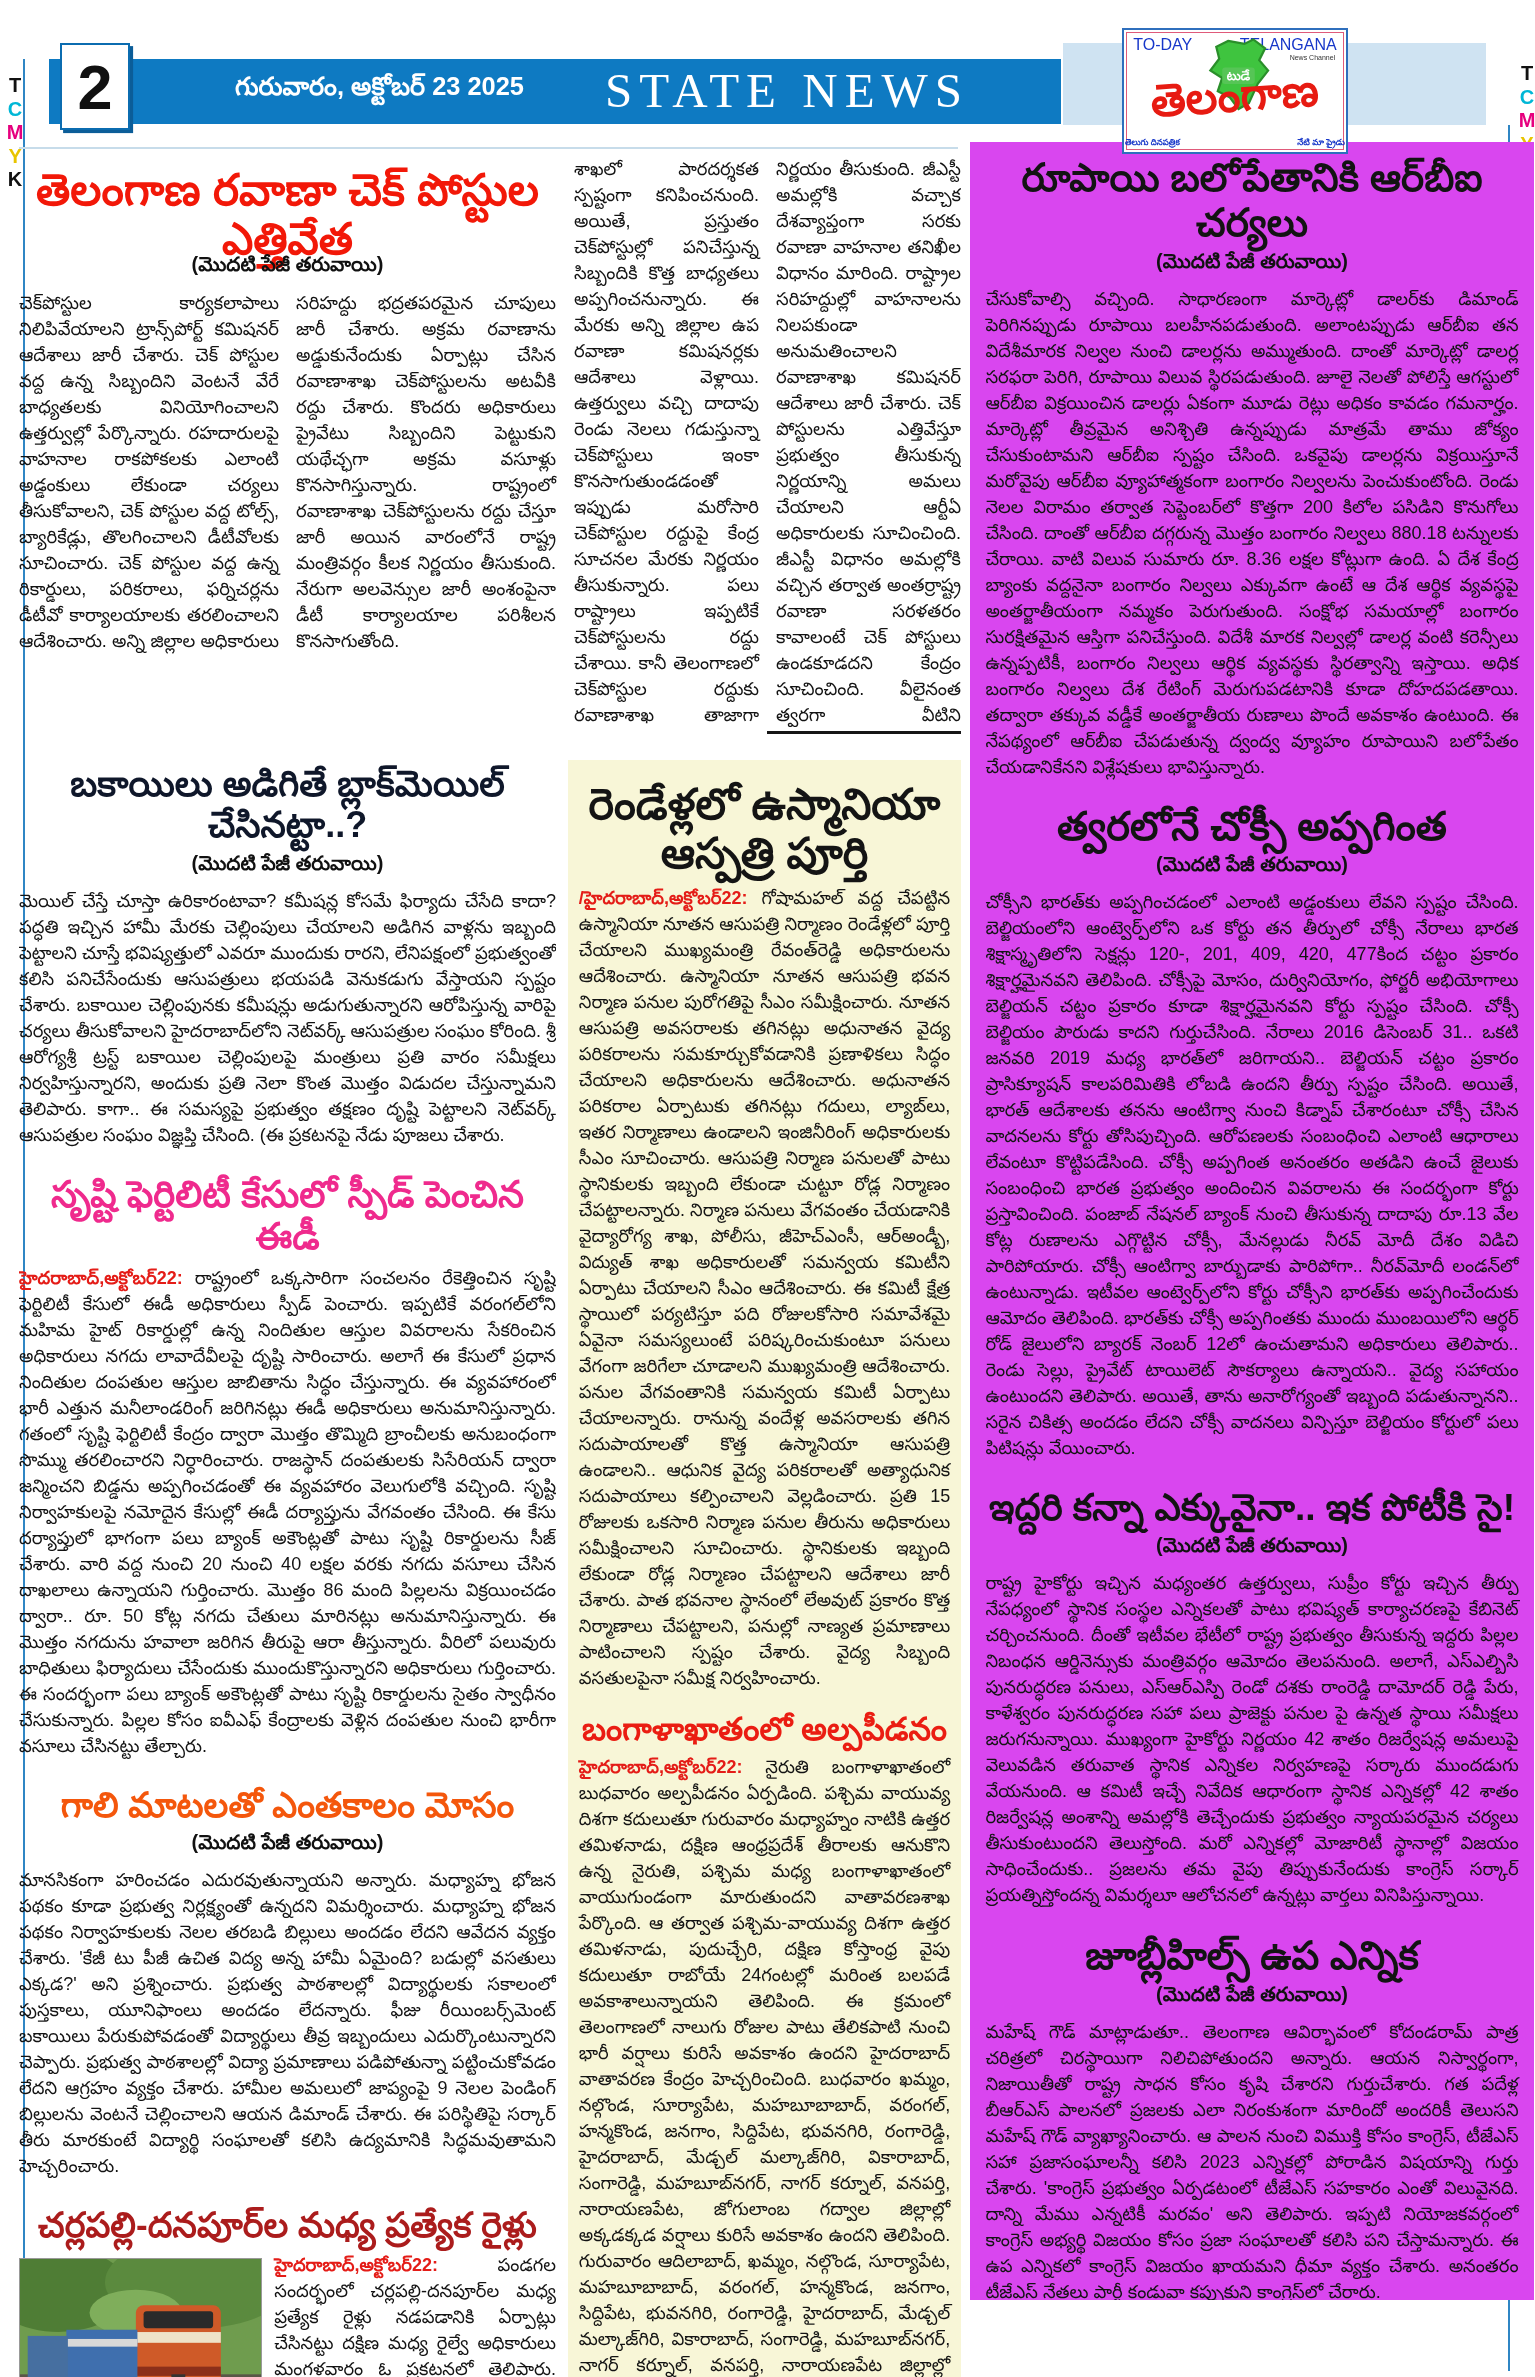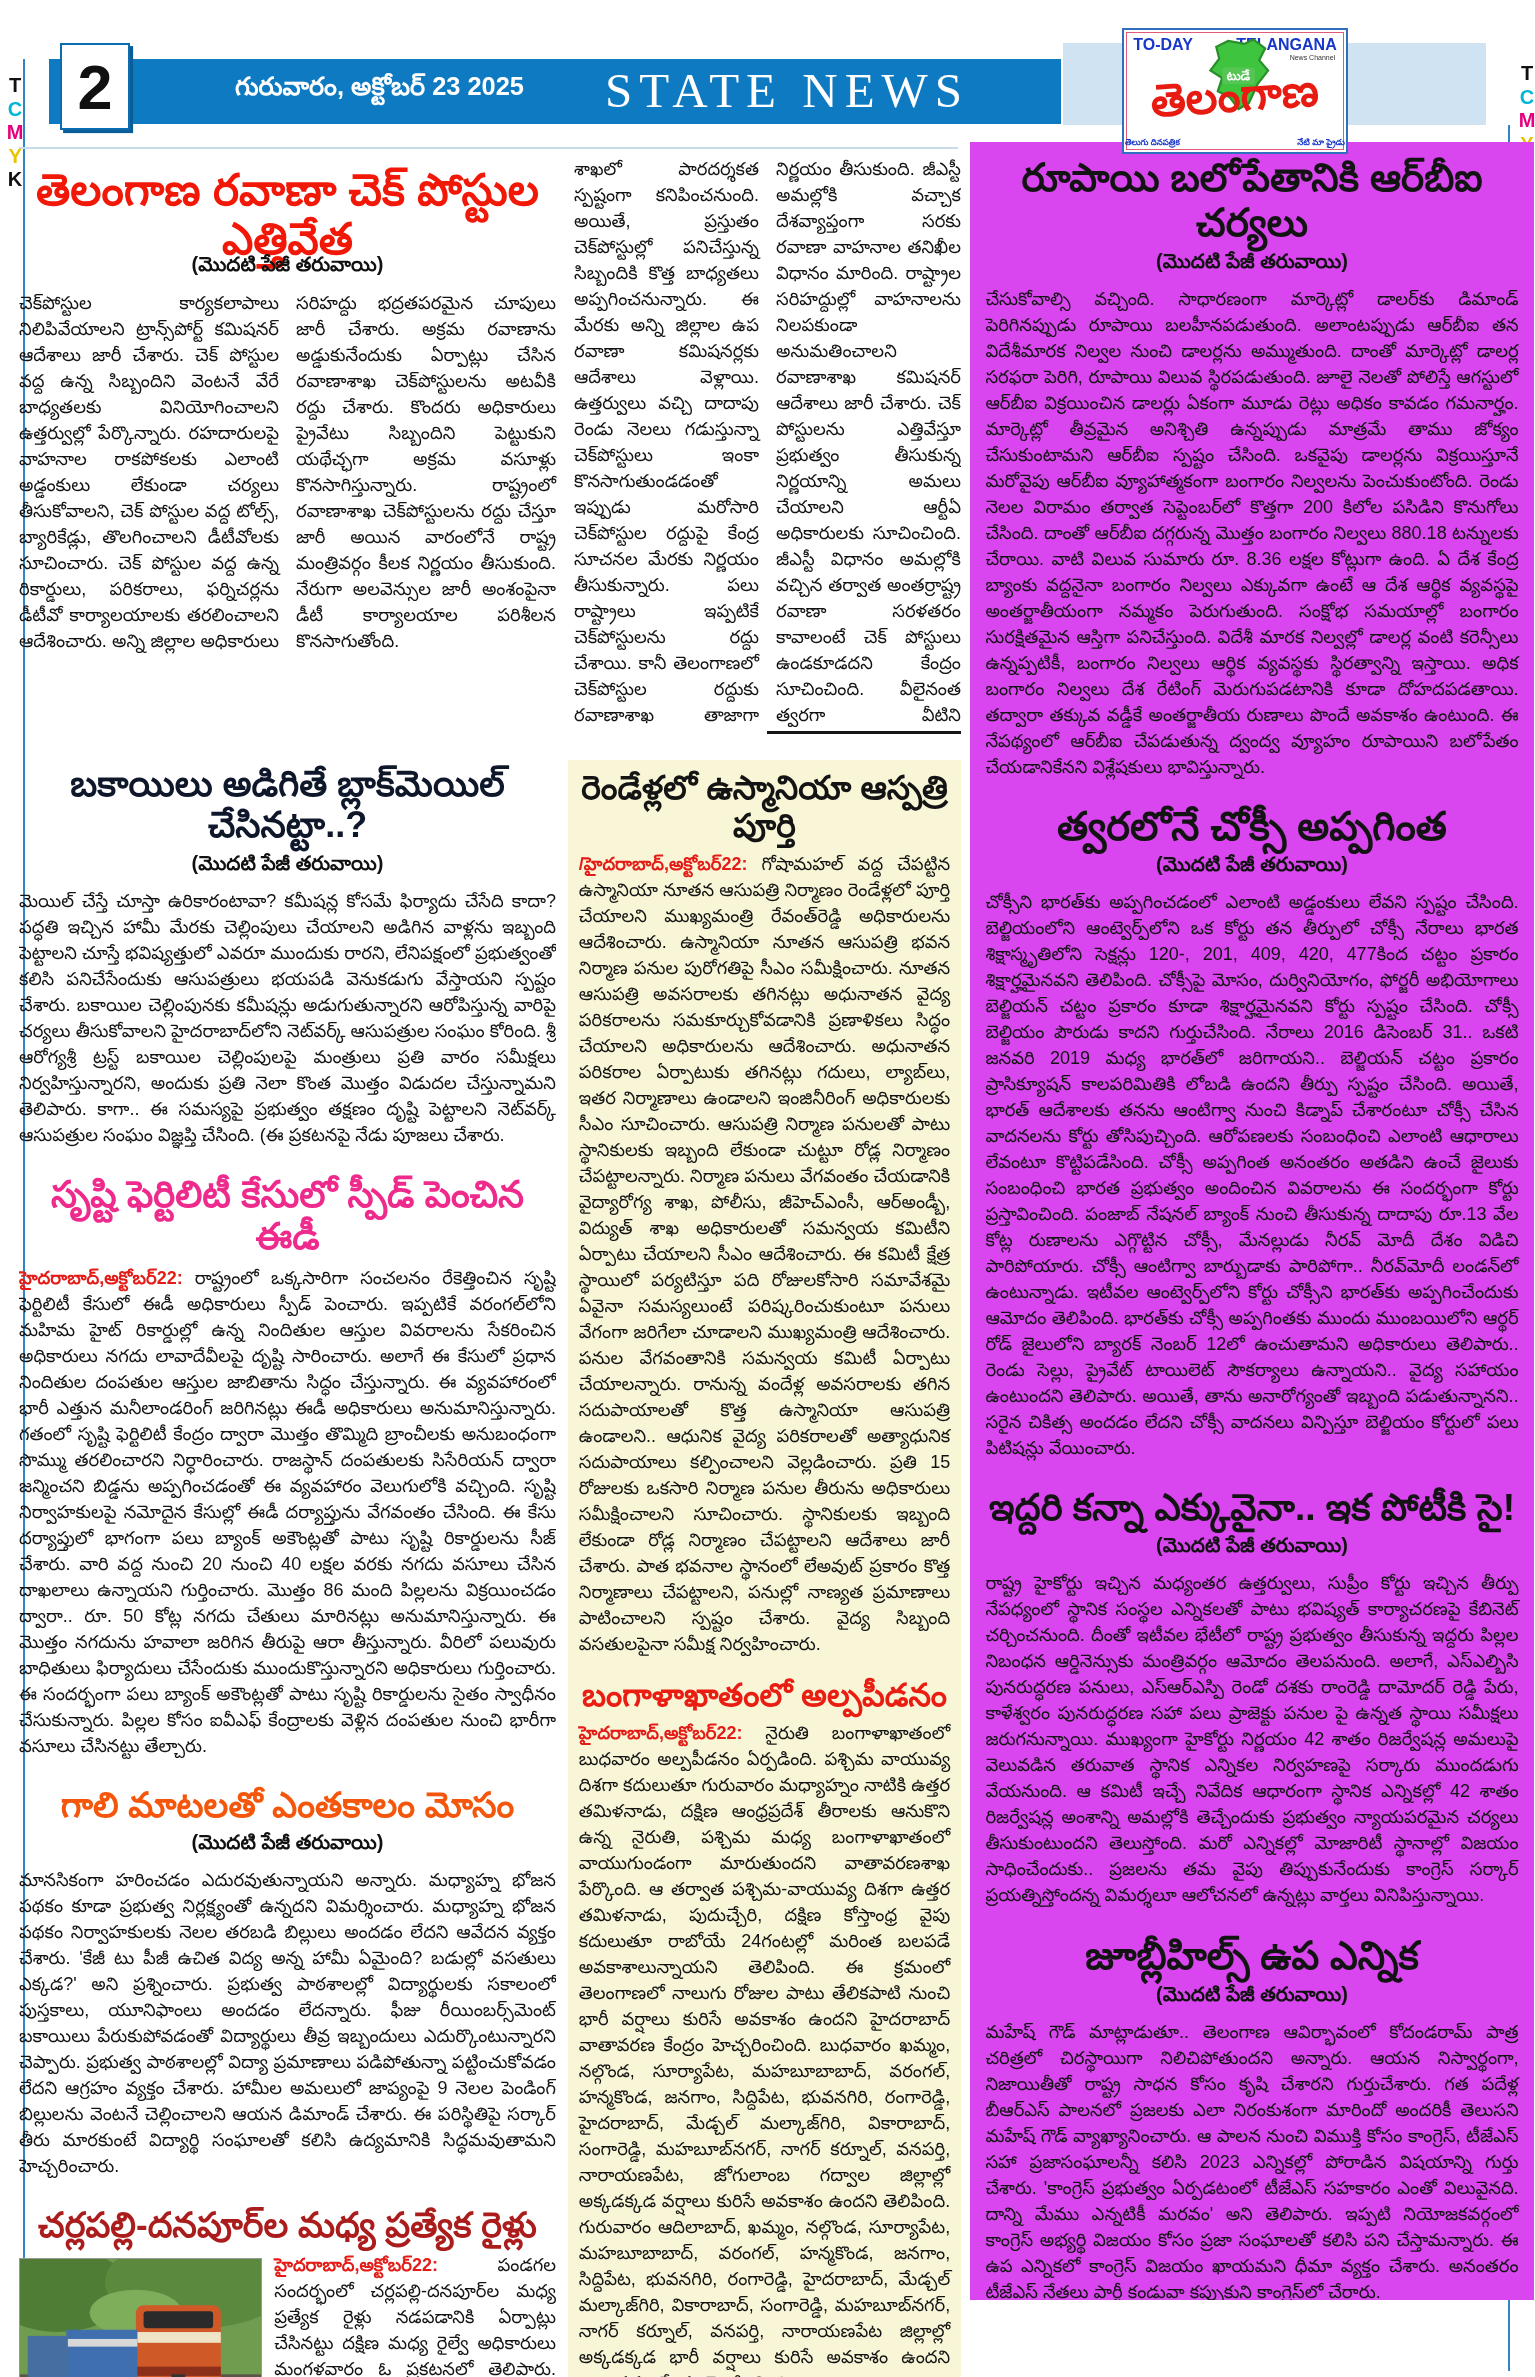--- a/index.html
+++ b/index.html
@@ -19,21 +19,21 @@
   #pagenum{font-size:63px;font-weight:bold;color:#111;}
   #hdr-date{position:absolute;left:235px;top:72px;font-size:25.4px;font-weight:bold;color:#ffffff;}
   #hdr-section{position:absolute;left:540px;top:62px;width:494px;text-align:center;
                font-family:"Liberation Serif",serif;font-size:49px;color:#ffffff;letter-spacing:7px;}
   #hdr-strip{position:absolute;left:1063px;top:43px;width:423px;height:82px;background:#cfe3f2;}
   
   #logo{position:absolute;left:1122px;top:28px;width:222px;height:122px;background:#ffffff;
         border:2.3px solid #2f6fbd;outline:1.5px solid #e05a7a;outline-offset:-5.4px;z-index:5;
         overflow:hidden;}
   .logo-row{display:flex;justify-content:space-between;padding:6.2px 9.3px 0 9.3px;}
-  .logo-en{font-size:16px;font-weight:bold;color:#1737c9;}
+  .logo-en{font-size:16px;font-weight:normal;color:#1737c9;}
   .logo-sub{font-size:7px;color:#333;text-align:right;margin-right:10.8px;}
   #logo-map{position:absolute;left:76px;top:7.7px;width:74px;height:74px;}
   #logo-script{position:absolute;left:6.2px;top:40px;width:210px;text-align:center;
                font-size:45px;font-weight:bold;color:#e71b12;transform:rotate(-4deg);
                font-family:"Liberation Serif",serif;}
   .logo-tags{position:absolute;bottom:3.1px;left:0;width:100%;display:flex;
              justify-content:space-between;padding:0 1px;box-sizing:border-box;
              font-size:8.5px;color:#1737c9;font-weight:bold;}
   
   #hdr-line{position:absolute;left:19px;top:147px;width:939px;height:1.5px;background:#c7dcea;}
@@ -58,21 +58,21 @@
   .byline{ text-align:center;font-size:20px;font-weight:bold;color:#111;margin:4.6px 0 7.7px 0;}
   
   .article{margin-bottom:26px;}
   .hl{font-weight:800;text-align:center;line-height:1.15;margin:0 0 6.2px 0;}
   #a2-headline{font-size:36px;color:#0f172a;}
   #a3-headline{font-size:37px;color:#ef2a8d;margin-top:18.5px;}
   #a4-headline{font-size:35px;color:#f4570c;margin-top:15.4px;}
   #a5-headline{font-size:35px;color:#ab1c1c;margin-top:12.3px;}
   #train-photo{float:left;width:241px;height:163px;margin:6.2px 12.3px 3.1px 0;border:0.8px solid #999;}
   
-  #m1-headline{font-size:33px;color:#141414;padding-top:9px;}
+  #m1-headline{font-size:43px;color:#141414;padding-top:20px;}
   #m2-headline{font-size:32px;color:#ea1d12;margin-top:20px;}
   
   .rhl{font-weight:800;text-align:center;color:#131313;line-height:1.15;}
   #r1-headline{font-size:39px;padding-top:9.3px;}
   #r2-headline{font-size:40px;margin-top:23px;}
   #r3-headline{font-size:37px;margin-top:26px;}
   #r4-headline{font-size:39px;margin-top:26px;}
 </style>
 </head>
 <body>

